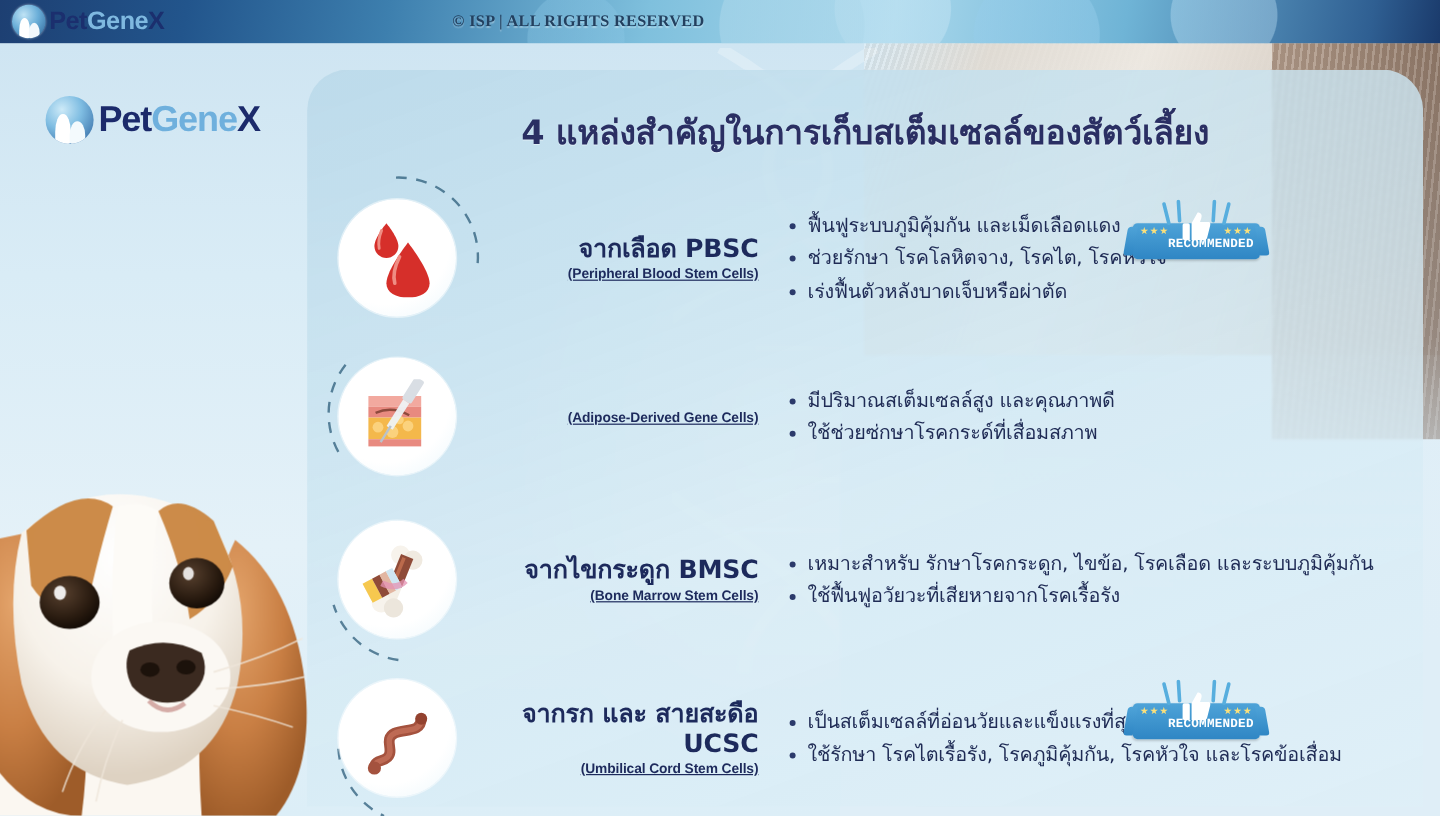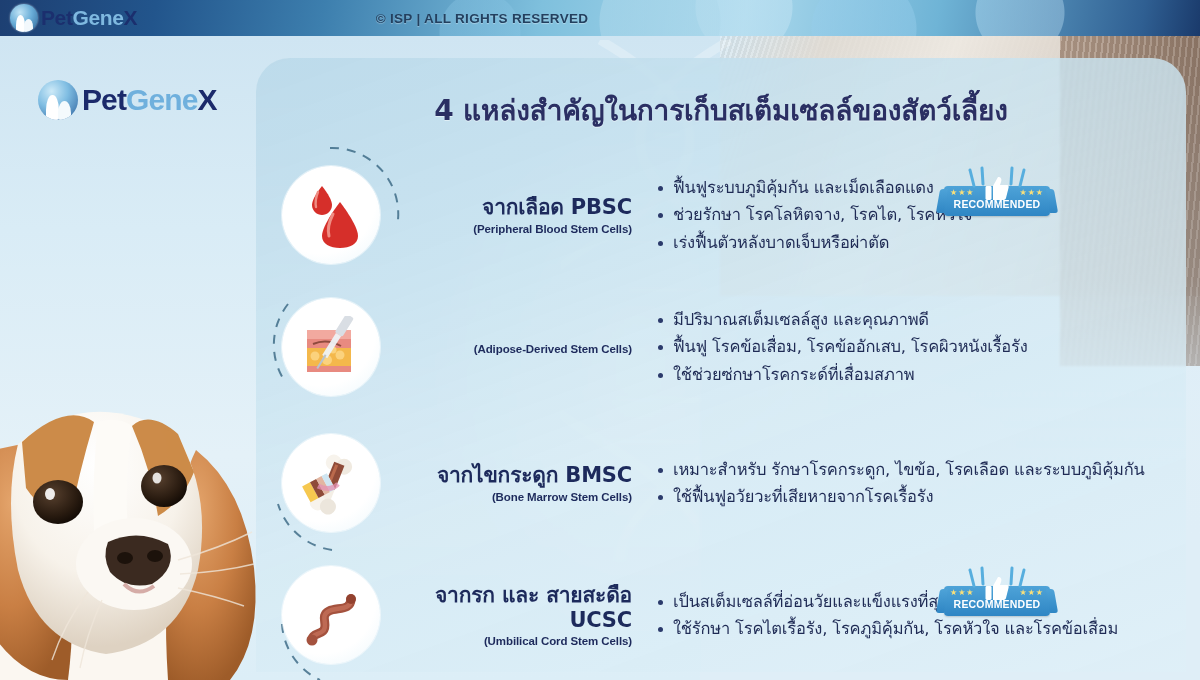--- a/index.html
+++ b/index.html
@@ -55,21 +55,21 @@
   .tb-gene { color: #7fb9e0; }
   .tb-x { color: #1b2f6e; }
 
   .topbar-copy {
     position: absolute;
     left: 0; top: 0; width: 964px; height: 36px;
     display: flex; align-items: center; justify-content: center;
     font-size: 13.5px; font-weight: 600; letter-spacing: .3px;
     color: #23405f;
     text-shadow: 0 1px 1px rgba(255,255,255,.35);
-    font-family: Liberation Sans, sans-serif;
+    font-family: Liberation Serif, serif;
   }
 
   
   .photo-fur {
     position: absolute;
     left: 720px; top: 36px; width: 480px; height: 260px;
     background:
       linear-gradient(115deg, rgba(222,214,206,.0) 0%, rgba(226,218,208,.85) 18%, rgba(238,232,224,.95) 40%, rgba(216,204,192,.9) 68%, rgba(176,156,140,.85) 88%, rgba(150,128,112,.9) 100%),
       repeating-linear-gradient(108deg, rgba(255,255,255,.30) 0 2px, rgba(190,175,160,.16) 2px 5px);
     z-index: 2;
@@ -174,20 +174,21 @@
     font-size: 21px; font-weight: 700; color: #1d2a5c;
     font-family: "DejaVu Sans","Liberation Sans",sans-serif;
     line-height: 1.18;
     letter-spacing: -.2px;
   }
   .label-sub {
     margin-top: 3px;
     font-size: 11.5px; font-weight: 700; color: #1d2a5c;
     font-family: "Liberation Sans", sans-serif;
     letter-spacing: -.1px;
+    text-decoration: underline;
   }
 
   .bullets {
     flex: 1 1 auto;
     padding-left: 22px;
     padding-right: 22px;
   }
   .bullet {
     display: flex;
     align-items: flex-start;
@@ -232,25 +233,25 @@
     position: absolute; top: 20px; width: 100%;
     display: flex; justify-content: space-between; padding: 0 6px;
     font-size: 8px; color: #fbe07a; letter-spacing: 1px;
     z-index: 3;
   }
   .rec-thumb {
     position: absolute; left: 41px; top: 8px;
     width: 24px; height: 26px; z-index: 4;
   }
   .rec-word {
-    position: absolute; left: 0; top: 30px; width: 106px;
+    position: absolute; left: 12px; top: 30px; width: 106px;
     text-align: center; z-index: 5;
     font-size: 10.5px; font-weight: 700; color: #fff;
     letter-spacing: .2px;
-    font-family: Liberation Sans, sans-serif;
+    font-family: Liberation Mono, monospace;
   }
   .rec-rays { position: absolute; left: 24px; top: -2px; width: 58px; height: 22px; z-index: 2; }
 
   
   .left-logo {
     position: absolute; left: 38px; top: 80px;
     display: flex; align-items: center; gap: 4px;
     z-index: 30;
   }
   .ll-mark {
@@ -408,30 +409,26 @@
           <path d="M16,28 Q30,22 44,30" stroke="#8e4a3d" stroke-width="2" fill="none"></path>
           <g transform="rotate(32 40 20)">
             <rect x="36" y="-4" width="9" height="22" rx="2" fill="#d9dee4"></rect>
             <rect x="37.5" y="18" width="6" height="26" fill="#eef2f6" opacity=".95"></rect>
             <rect x="39.4" y="42" width="2" height="16" fill="#b9c2cc"></rect>
           </g>
         </svg>
       </div>
     </div>
     <div class="label">
-      <div class="label-sub">(Adipose-Derived Stem Cells)</div>
+      <div class="label-sub">(Adipose-Derived Gene Cells)</div>
     </div>
     <div class="bullets">
       <div class="bullet">
           <span class="dot"></span>
           <span>มีปริมาณสเต็มเซลล์สูง และคุณภาพดี</span>
-        </div>
-      <div class="bullet">
-          <span class="dot"></span>
-          <span>ฟื้นฟู โรคข้อเสื่อม, โรคข้ออักเสบ, โรคผิวหนังเรื้อรัง</span>
         </div>
       <div class="bullet">
           <span class="dot"></span>
           <span>ใช้ช่วยซ่กษาโรคกระด์ที่เสื่อมสภาพ</span>
         </div>
     </div>
   </div>
 
   <div class="row row-r3">
     <div class="icon-wrap">

